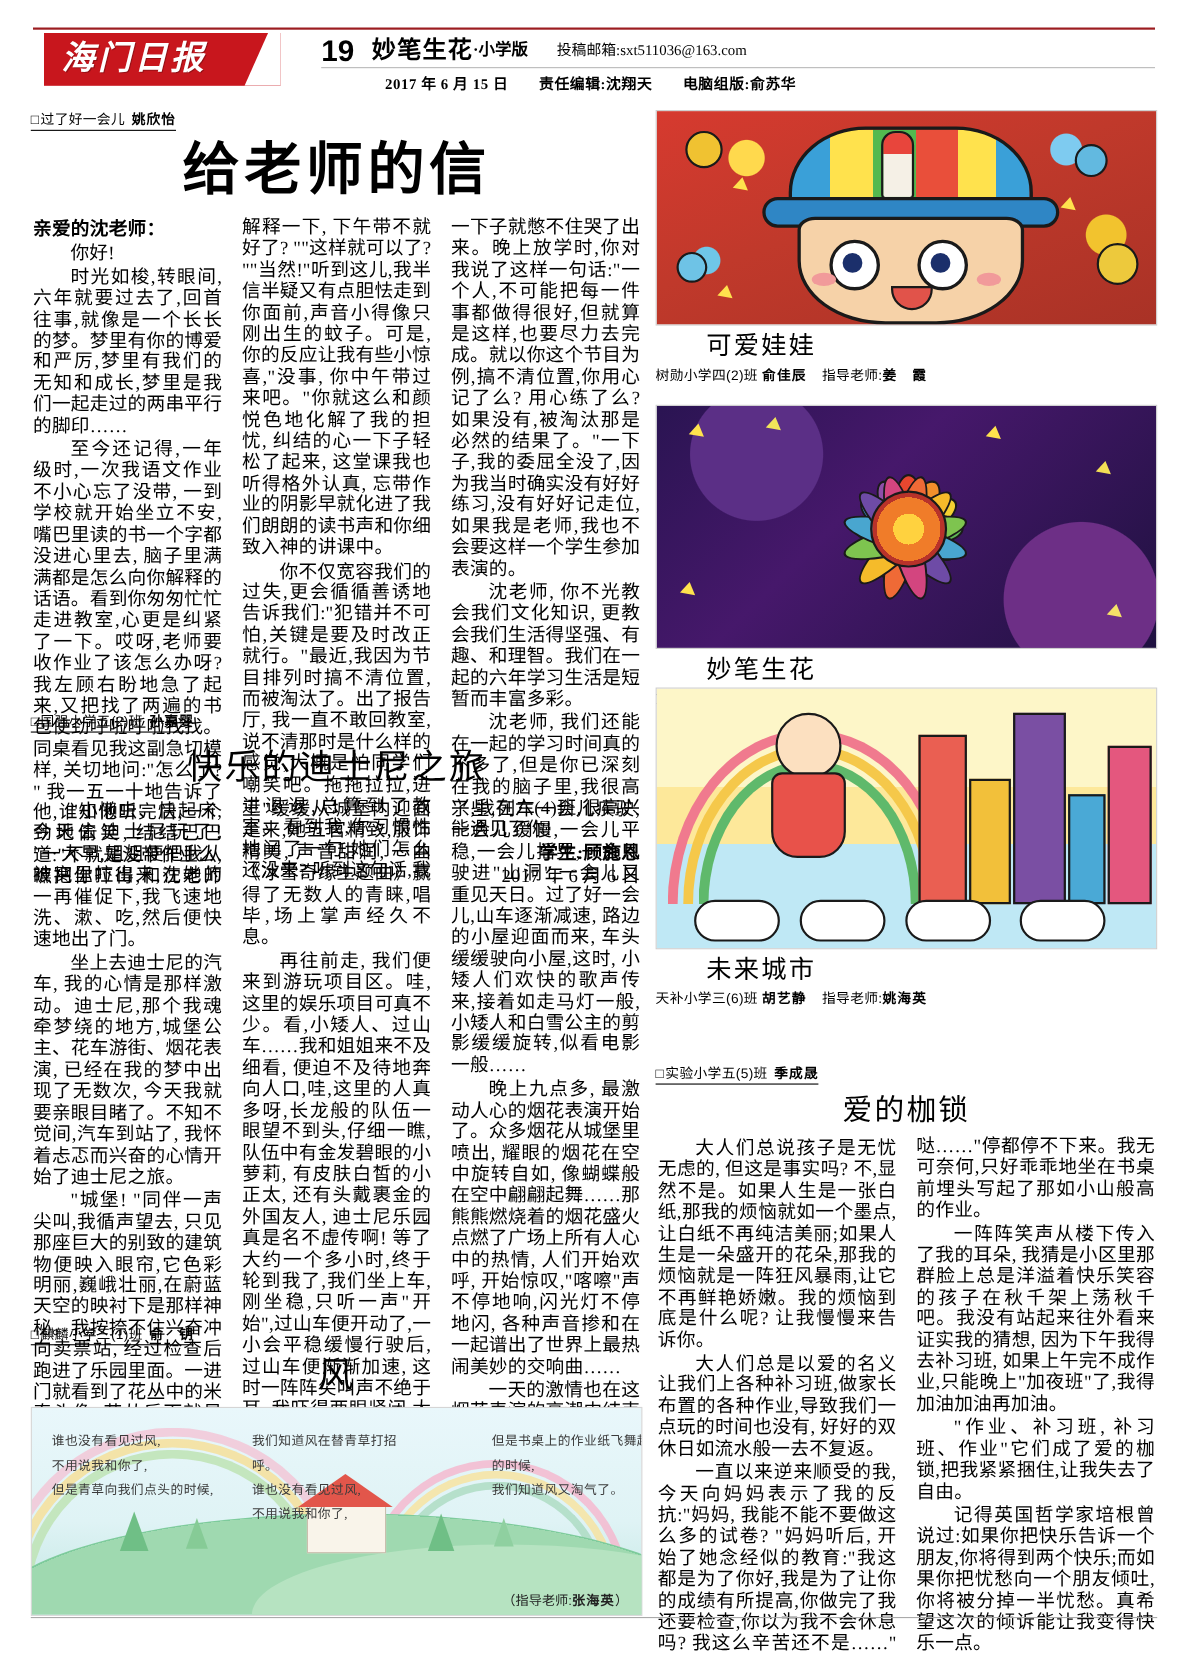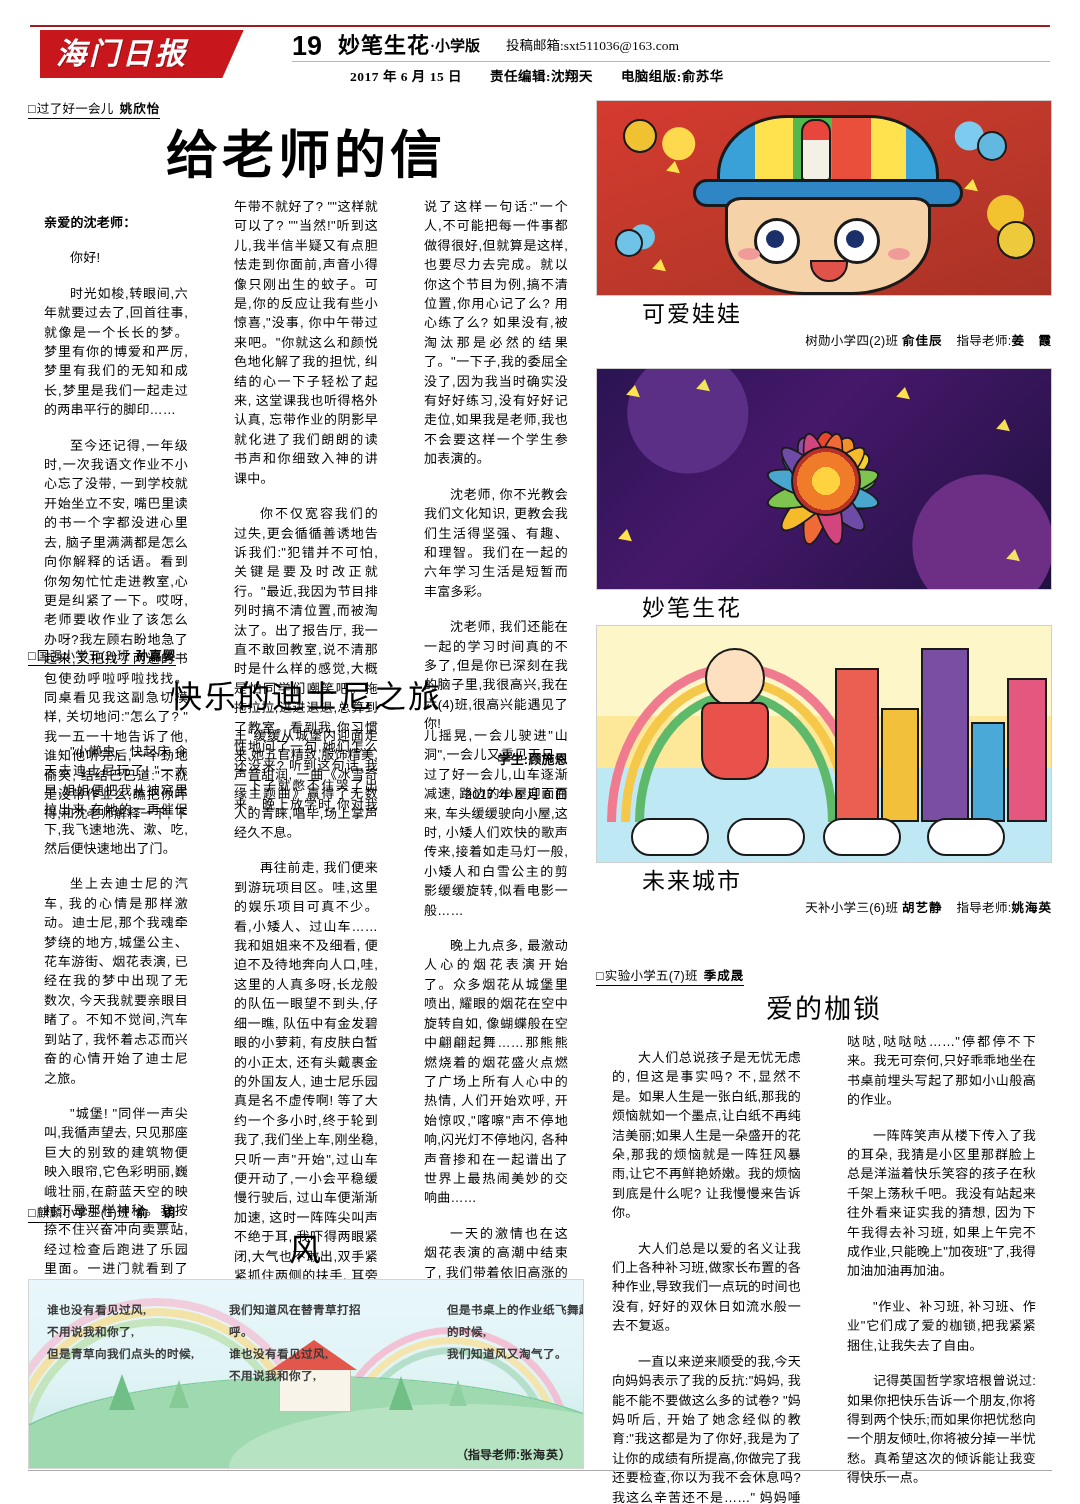--- a/index.html
+++ b/index.html
@@ -163,23 +163,23 @@
   .cols3 {
     column-count: 3;
     column-gap: 14px;
     column-rule: none;
   }
   .cols2 {
     column-count: 2;
     column-gap: 14px;
   }
   .body-text p {
-    margin: 16px;
-    font-family: Liberation Sans, sans-serif;
-    font-size: 13px;
+    margin: 2px;
+    font-family: Liberation Serif, serif;
+    font-size: 17px;
     line-height: 19.4px;
     text-align: justify;
     text-justify: inter-character;
     text-indent: 2em;
     letter-spacing: 0.2px;
   }
   .body-text p.salutation { text-indent: 0; font-weight: bold; }
   .body-text p.sign-right { text-indent: 0; text-align: right; font-weight: bold; }
   .body-text p.sign-right2 { text-indent: 0; text-align: right; }
   .body-text p.teacher-note { text-indent: 0; text-align: right; }
@@ -197,21 +197,21 @@
     font-family: Liberation Mono, monospace;
     font-size: 23px;
     letter-spacing: 2px;
     line-height: 32px;
     margin-top: 4px;
     margin-left: 46px;
   }
   .art-credit {
     font-family: "Liberation Sans", "DejaVu Sans", sans-serif;
     font-size: 12.5px;
-    text-align: right;
+    text-align: left;
     line-height: 18px;
     letter-spacing: 0.3px;
   }
   .art-credit b { letter-spacing: 1px; }
   .art-credit .gap { display: inline-block; width: 14px; }
 
   
   .art1 { height: 196px; background:
       radial-gradient(circle at 18% 22%, #ffd94d 0 16px, transparent 17px),
       radial-gradient(circle at 82% 18%, #7ecbf0 0 14px, transparent 15px),
@@ -339,21 +339,20 @@
 
   
   .art4 {
     position: relative;
     width: 556px;
     height: 190px;
     overflow: hidden;
     background: linear-gradient(180deg, #e9f7fb 0%, #dff3f5 55%, #bfe6e0 100%);
     border: 1px solid #d5d5d5;
     box-sizing: border-box;
-    font-weight: bold;
   }
   .wind-hill {
     position:absolute; bottom: 0; left: -40px;
     width: 660px; height: 92px;
     background: radial-gradient(ellipse at 50% 100%, #9fd9b0 0 70%, #7ecb9c 70% 100%);
     border-radius: 50% 50% 0 0 / 100% 100% 0 0;
   }
   .wind-hill2 {
     position:absolute; bottom: 0; left: 200px;
     width: 460px; height: 64px;
@@ -590,21 +589,21 @@
     </div>
     <div class="art-caption-title">未来城市</div>
     <div class="art-credit">
       <span>天补小学三(6)班</span>
       <b>胡艺静</b><span class="gap"></span><span>指导老师:</span><b>姚海英</b>
     </div>
   </div>
 
   <div class="right-block" style="top:965px;">
     <div class="byline">
-      <span class="sq">□</span><span>实验小学五(7)班</span><span class="nm">季成晟</span>
+      <span class="sq">□</span><span>实验小学五(5)班</span><span class="nm">季成晟</span>
     </div>
 
     <div class="headline-small">爱的枷锁</div>
 
     <div class="body-text cols2">
       <p>大人们总说孩子是无忧无虑的, 但这是事实吗? 不,显然不是。如果人生是一张白纸,那我的烦恼就如一个墨点,让白纸不再纯洁美丽;如果人生是一朵盛开的花朵,那我的烦恼就是一阵狂风暴雨,让它不再鲜艳娇嫩。我的烦恼到底是什么呢? 让我慢慢来告诉你。</p>
       <p>大人们总是以爱的名义让我们上各种补习班,做家长布置的各种作业,导致我们一点玩的时间也没有, 好好的双休日如流水般一去不复返。</p>
       <p>一直以来逆来顺受的我,今天向妈妈表示了我的反抗:"妈妈, 我能不能不要做这么多的试卷? "妈妈听后, 开始了她念经似的教育:"我这都是为了你好,我是为了让你的成绩有所提高,你做完了我还要检查,你以为我不会休息吗? 我这么辛苦还不是……" 妈妈唾沫横飞,嘴巴就像机关枪一样"哒哒哒,哒哒哒……"停都停不下来。我无可奈何,只好乖乖地坐在书桌前埋头写起了那如小山般高的作业。</p>
       <p>一阵阵笑声从楼下传入了我的耳朵, 我猜是小区里那群脸上总是洋溢着快乐笑容的孩子在秋千架上荡秋千吧。我没有站起来往外看来证实我的猜想, 因为下午我得去补习班, 如果上午完不成作业,只能晚上"加夜班"了,我得加油加油再加油。</p>
       <p>"作业、补习班, 补习班、作业"它们成了爱的枷锁,把我紧紧捆住,让我失去了自由。</p>

